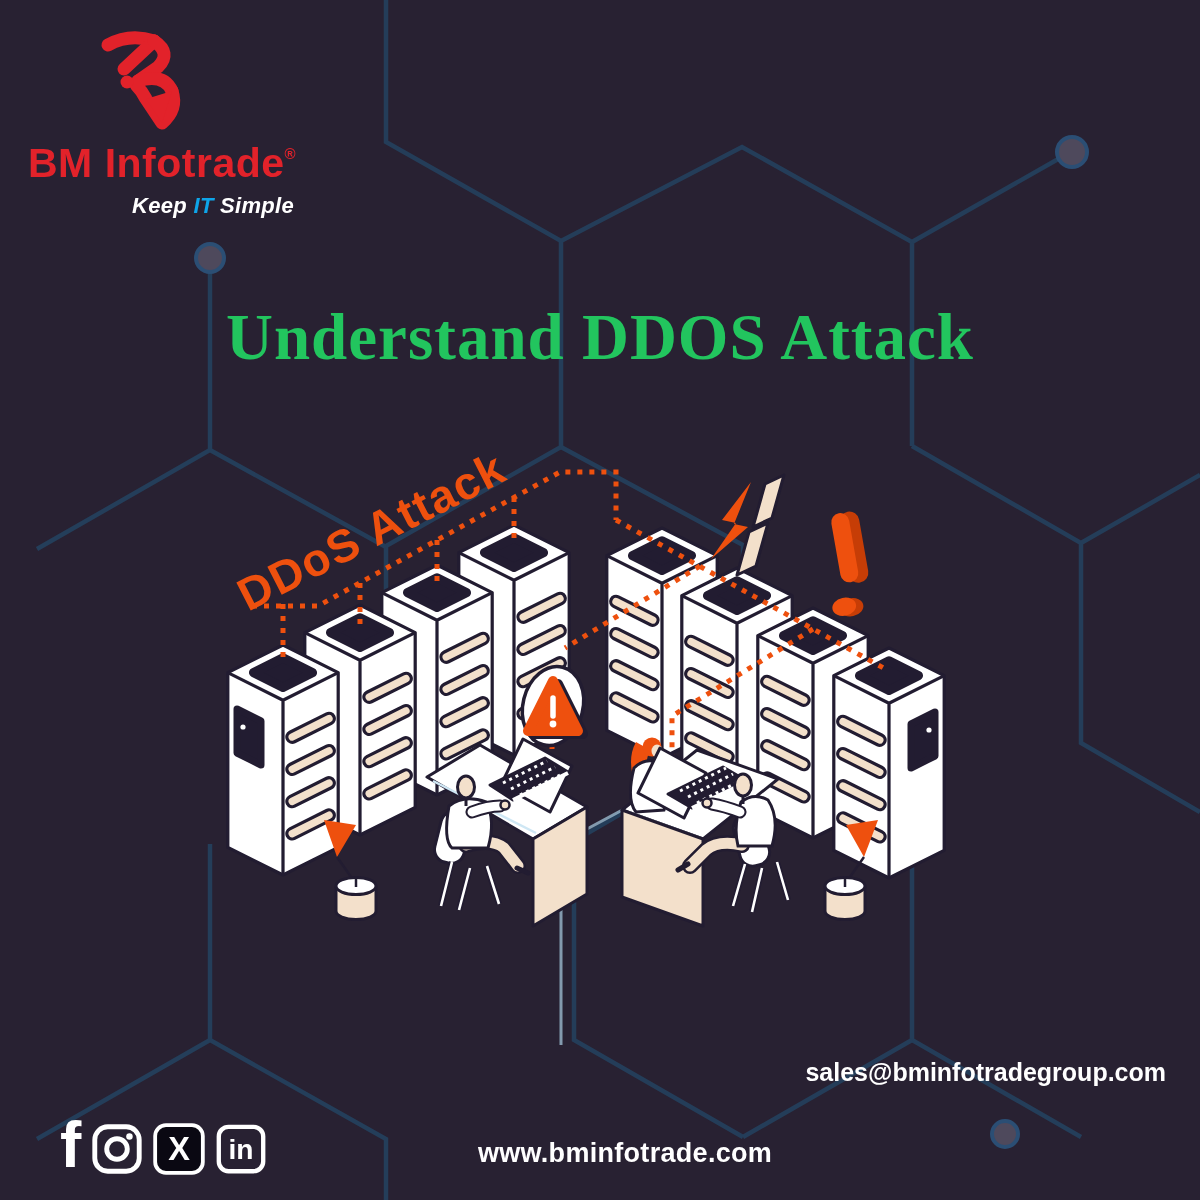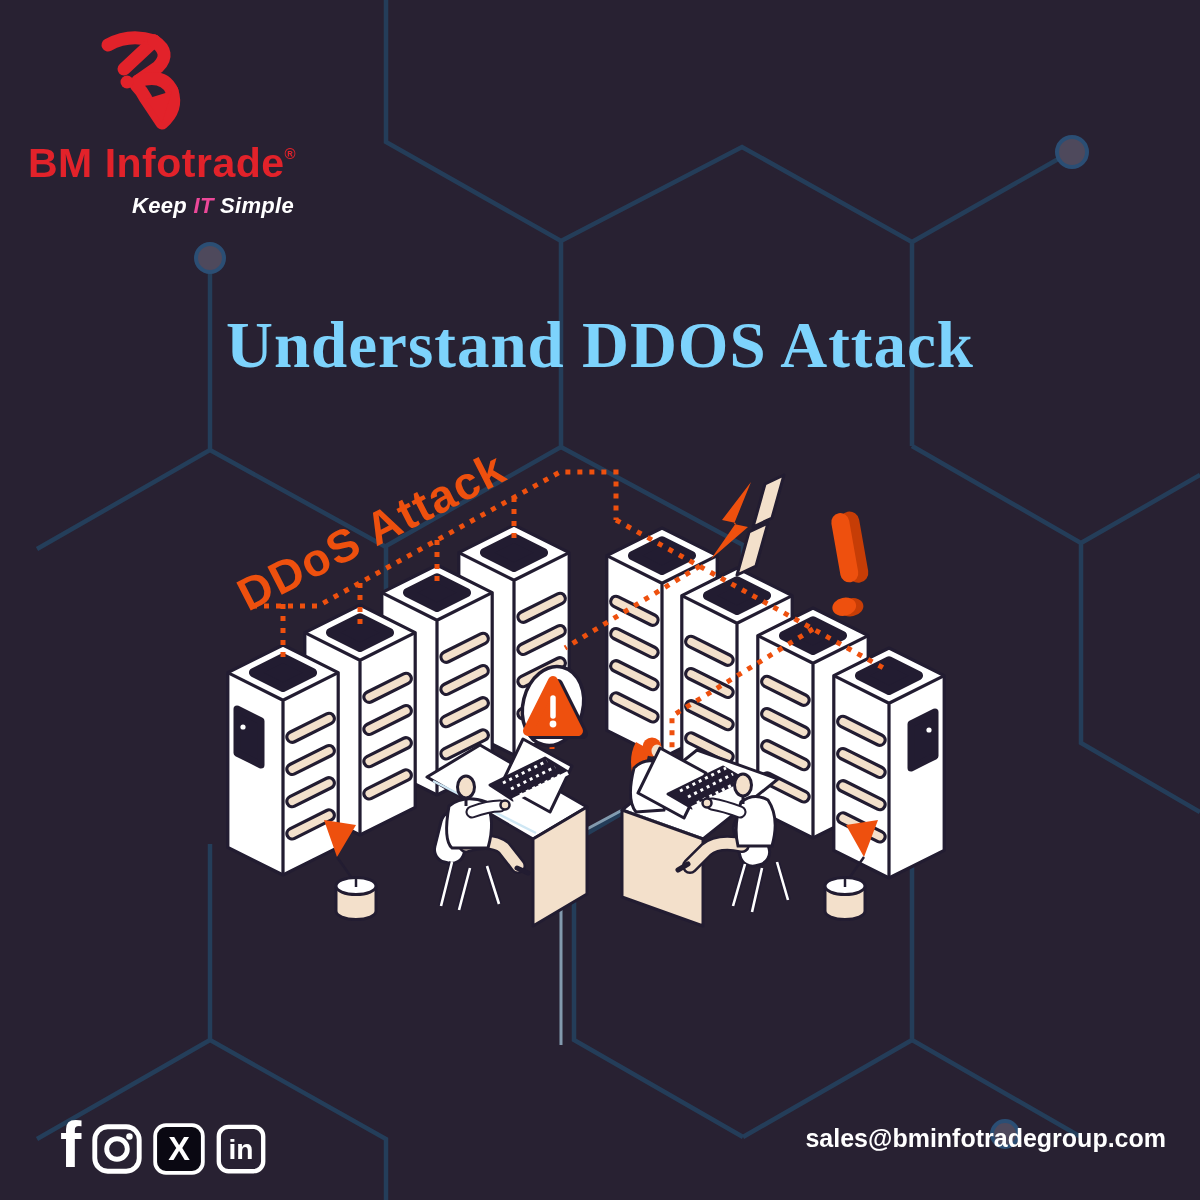--- a/index.html
+++ b/index.html
@@ -6,32 +6,32 @@
   .canvas{position:relative;width:1200px;height:1200px;background:#282132;overflow:hidden;
           font-family:"Liberation Sans",sans-serif;}
   svg.layer{position:absolute;left:0;top:0;width:1200px;height:1200px;}
   
   .logo-mark{position:absolute;left:80px;top:15px;width:140px;height:130px;}
   .brand-name{position:absolute;left:28px;top:140px;width:300px;font-size:41px;font-weight:800;
               color:#e2222a;letter-spacing:.5px;white-space:nowrap;}
   .brand-name sup{font-size:15px;vertical-align:18px;font-weight:700;}
   .brand-tagline{position:absolute;left:28px;top:193px;width:266px;text-align:right;
                  font-style:italic;font-weight:700;font-size:22px;color:#fff;letter-spacing:.3px;}
-  .brand-tagline .it{color:#ec4899;}
+  .brand-tagline .it{color:#0ea5e9;}
   
-  .title{position:absolute;left:0;right:0;top:300px;margin:8px;text-align:center;
-         font-family:"Liberation Serif",serif;font-weight:700;font-size:65px;color:#7dd3fc;
+  .title{position:absolute;left:0;right:0;top:300px;margin:0;text-align:center;
+         font-family:"Liberation Serif",serif;font-weight:700;font-size:65px;color:#22c55e;
          letter-spacing:1px;}
   
   .social{position:absolute;left:60px;top:1118px;display:flex;gap:10px;align-items:center;height:62px;}
   .fb{font-size:64px;font-weight:700;color:#fff;line-height:56px;display:inline-block;
       transform:translateY(-4px);}
   .website{position:absolute;left:625px;top:1138px;transform:translateX(-50%);
            font-size:27px;font-weight:700;color:#fff;letter-spacing:.3px;white-space:nowrap;}
-  .contact{position:absolute;right:34px;top:1122px;text-align:right;color:#fff;
+  .contact{position:absolute;right:34px;top:1056px;text-align:right;color:#fff;
            font-size:25px;font-weight:700;line-height:33px;white-space:nowrap;}
   .ln{stroke:#221c31;stroke-width:3.5;stroke-linejoin:round;}
 </style>
 </head>
 <body>
 
 <div class="canvas">
 
   <svg class="layer" viewBox="0 0 1200 1200">
     <g fill="none" stroke="#24415e" stroke-width="4.5" opacity="0.9">
@@ -235,18 +235,19 @@
     <svg width="52" height="52" viewBox="0 0 48 48">
       <rect x="2" y="2" width="44" height="44" rx="10" fill="#0a0812" stroke="#fff" stroke-width="3.5"></rect>
       <text x="24" y="34" text-anchor="middle" font-size="30" font-weight="700" fill="#fff" font-family="Liberation Sans, sans-serif">X</text>
     </svg>
     <svg width="52" height="52" viewBox="0 0 48 48">
       <rect x="3.5" y="3.5" width="41" height="41" rx="9" fill="none" stroke="#fff" stroke-width="4"></rect>
       <text x="24" y="33" text-anchor="middle" font-size="26" font-weight="700" fill="#fff" font-family="Liberation Sans, sans-serif">in</text>
     </svg>
   </div>
 
+  <div class="website">www.bminfotrade.com</div>
 
   <div class="contact">
     <div>sales@bminfotradegroup.com</div>
   </div>
 
 </div>
 
 </body></html>

